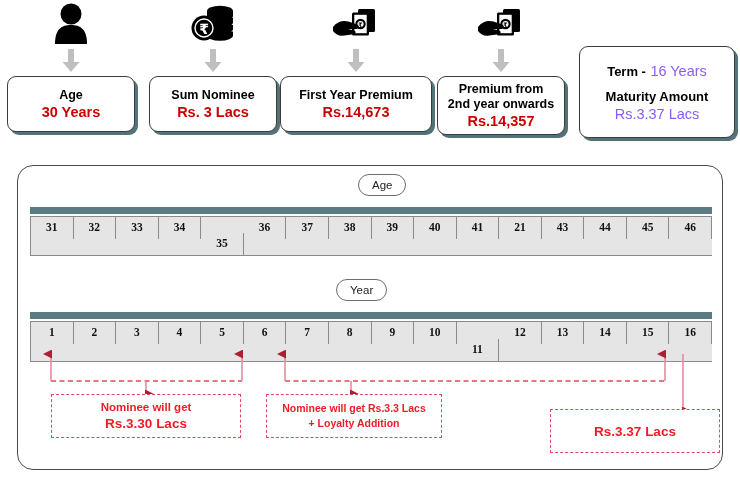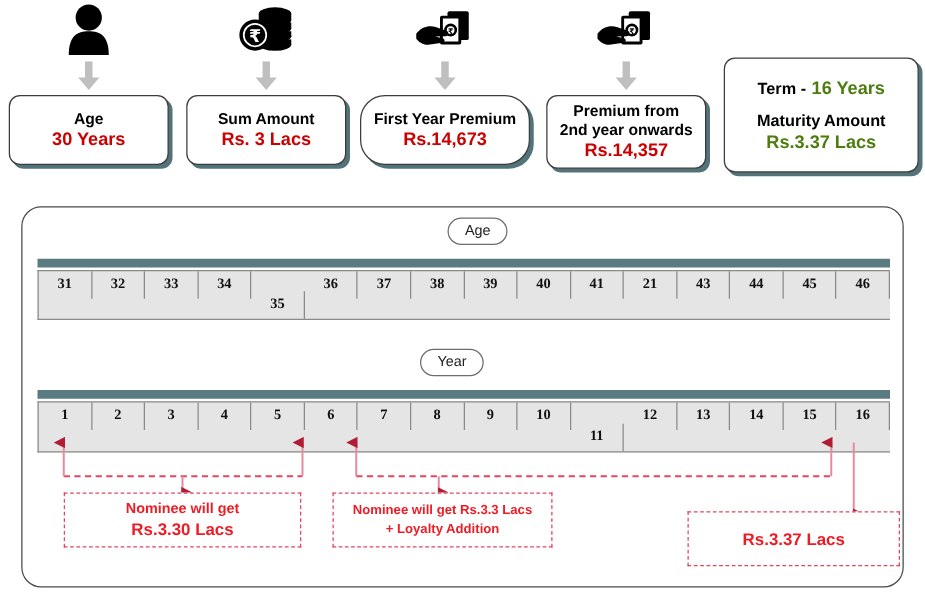--- a/index.html
+++ b/index.html
@@ -70,21 +70,21 @@
   }
 
   
   #card-term {
     flex-direction: column;
     justify-content: center;
     gap: 9px;
   }
   .term-line { white-space: nowrap; }
   .term-line .k { color:#000; font-weight:bold; font-size:13px; }
-  .term-line .v { color:#4d7c0f; font-weight:bold; font-size:14.5px; }
+  .term-line .v { color:#8b5cf6; font-weight:normal; font-size:14.5px; }
 
   
   #timeline-panel {
     position: absolute;
     left: 17px; top: 165px;
     width: 706px; height: 305px;
     border: 1.4px solid #4a4a4a;
     border-radius: 16px;
     background: #ffffff;
   }
@@ -200,21 +200,21 @@
         <circle cx="14" cy="26" r="9" fill="none" stroke="#fff" stroke-width="1.4"></circle>
         <text x="14" y="31.5" font-family="DejaVu Sans, sans-serif" font-size="14" font-weight="bold" fill="#fff" text-anchor="middle">₹</text>
       </svg>
     </div>
     <div class="down-arrow-wrap">
       <svg width="18" height="24" viewBox="0 0 18 24">
         <path d="M6 0 H12 V13 H17.5 L9 23 L0.5 13 H6 Z" fill="#bfbfbf"></path>
       </svg>
     </div>
     <div class="card" style="width:128px; height:56px;">
-      <div class="card-label">Sum Amount</div>
+      <div class="card-label">Sum Nominee</div>
       <div class="card-value">Rs. 3 Lacs</div>
     </div>
   </div>
 
   <div class="top-col" style="left:291px; width:130px;">
     <div class="icon-slot">
       <svg width="48" height="42" viewBox="0 0 48 42">
         <g fill="#000">
           <rect x="26" y="7" width="17" height="23" rx="1.5"></rect>
           <rect x="20" y="10.5" width="17" height="23" rx="1.5"></rect>
@@ -225,21 +225,21 @@
           <path d="M1 25 C5 19.5 11 18 16.5 19.5 L25 22.5 C27.5 23.5 27.2 26.8 24.5 27 L16 27.2
                    L22 28.5 C24.2 29 24.2 31.8 21.8 32.2 L10.5 33.8 C7 34.2 3.5 32 1 29 Z"></path>
         </g>
       </svg>
     </div>
     <div class="down-arrow-wrap">
       <svg width="18" height="24" viewBox="0 0 18 24">
         <path d="M6 0 H12 V13 H17.5 L9 23 L0.5 13 H6 Z" fill="#bfbfbf"></path>
       </svg>
     </div>
-    <div class="card" style="width:136px; height:56px;border-radius:20px;">
+    <div class="card" style="width:152px; height:56px;">
       <div class="card-label">First Year Premium</div>
       <div class="card-value">Rs.14,673</div>
     </div>
   </div>
 
   <div class="top-col" style="left:436px; width:130px;">
     <div class="icon-slot">
       <svg width="48" height="42" viewBox="0 0 48 42">
         <g fill="#000">
           <rect x="26" y="7" width="17" height="23" rx="1.5"></rect>

